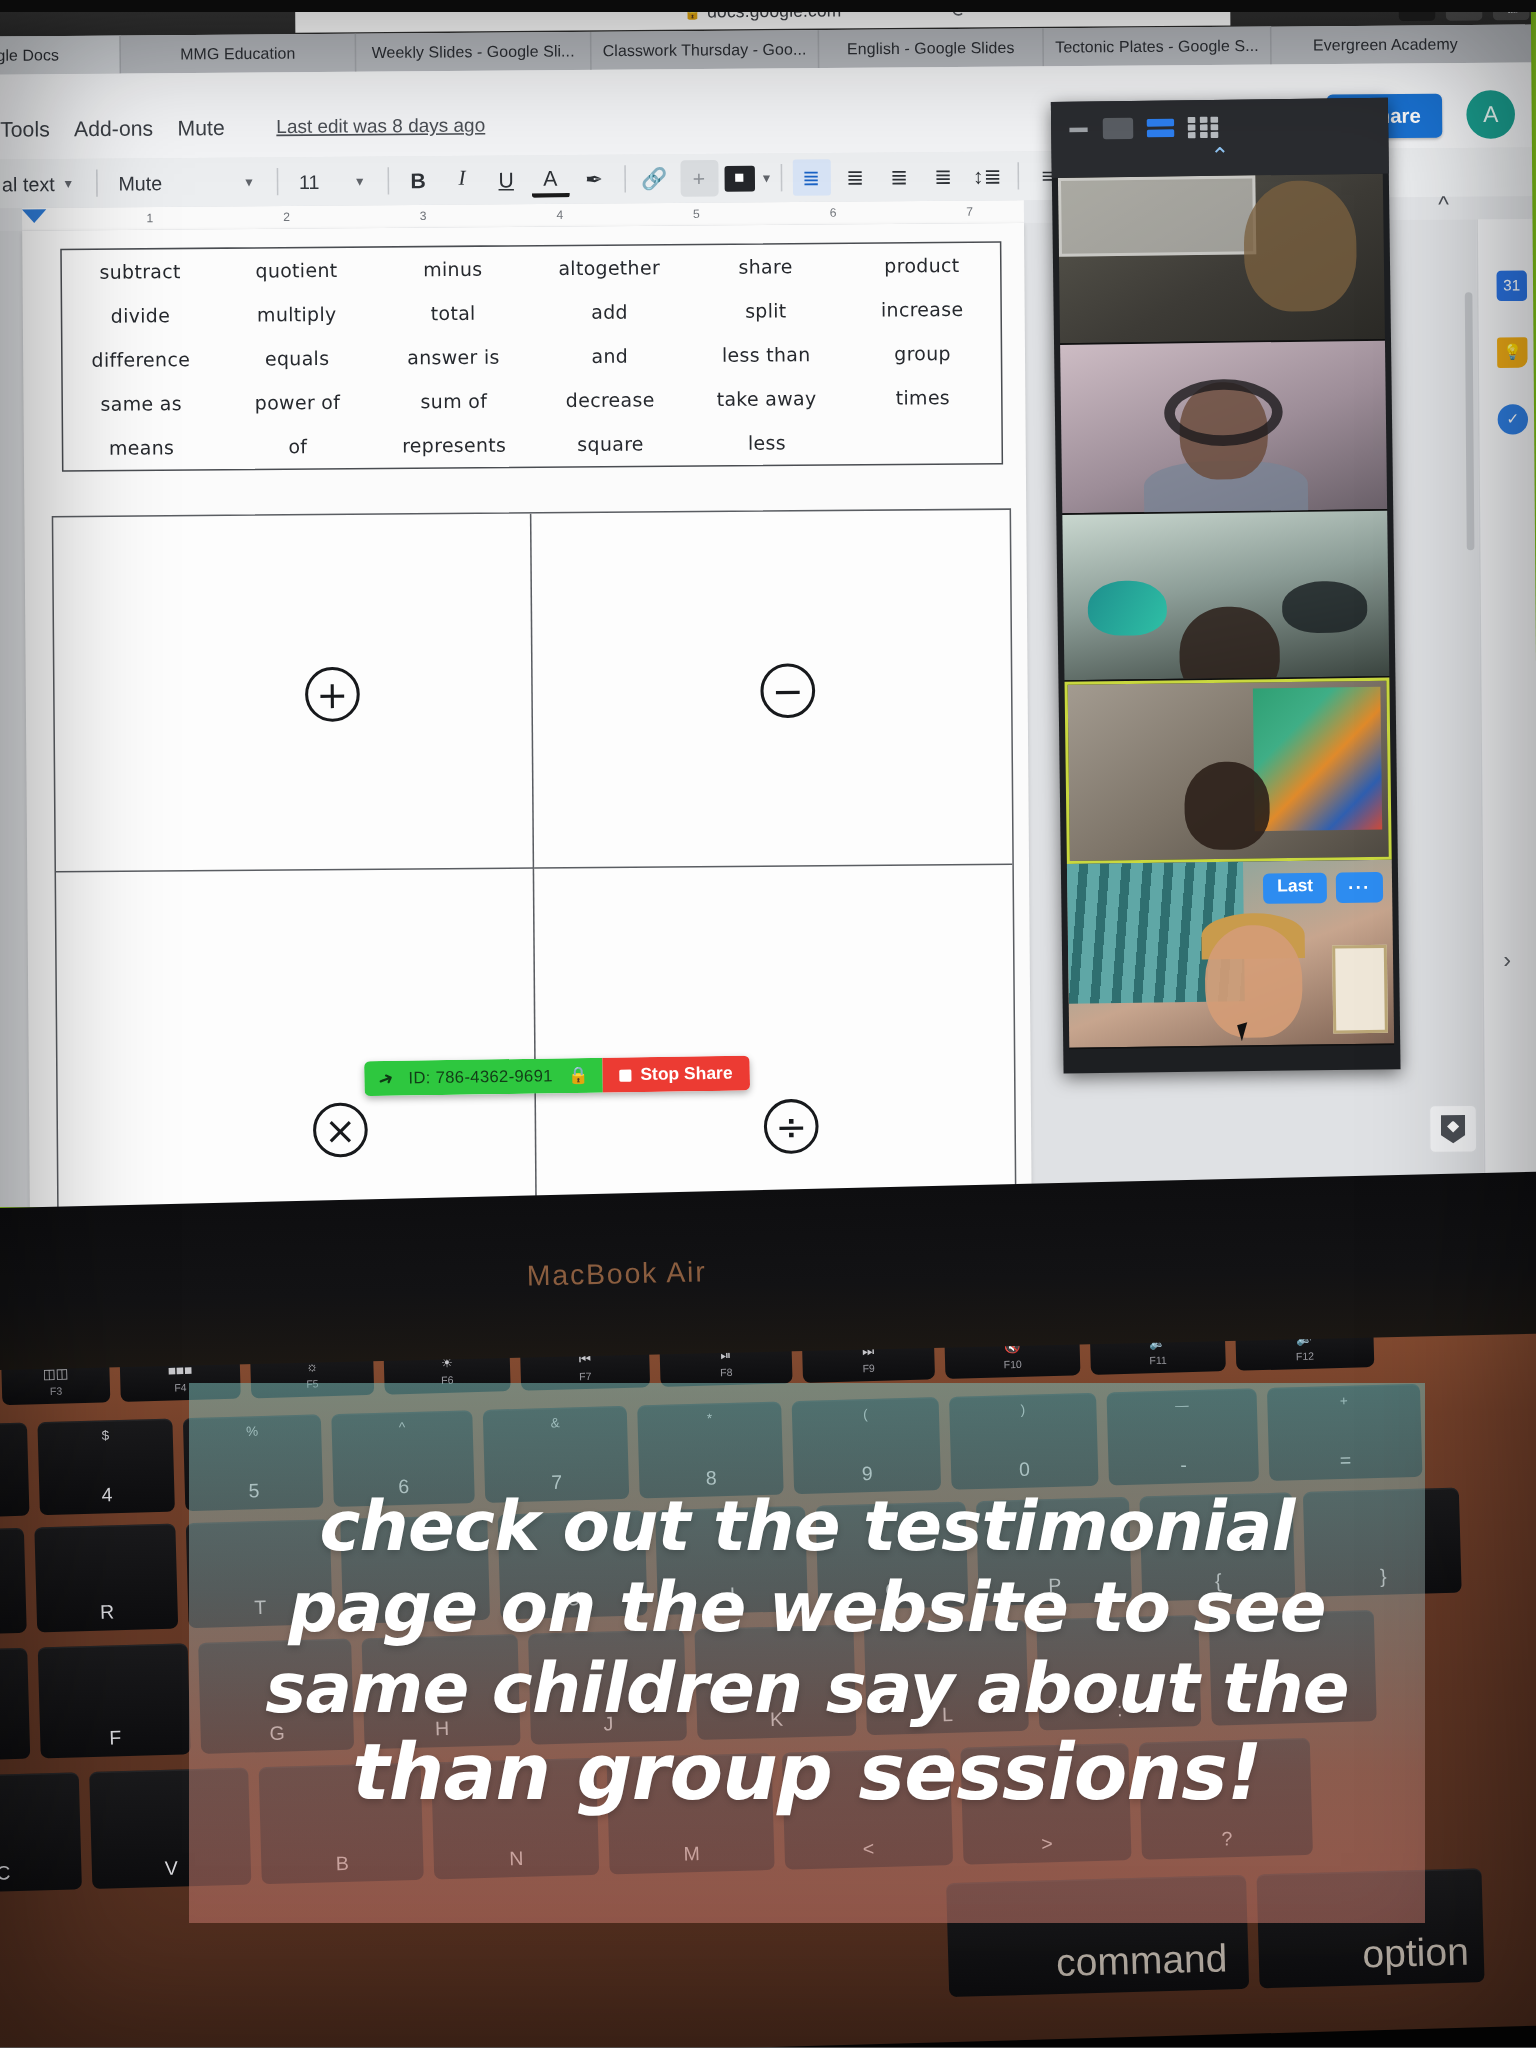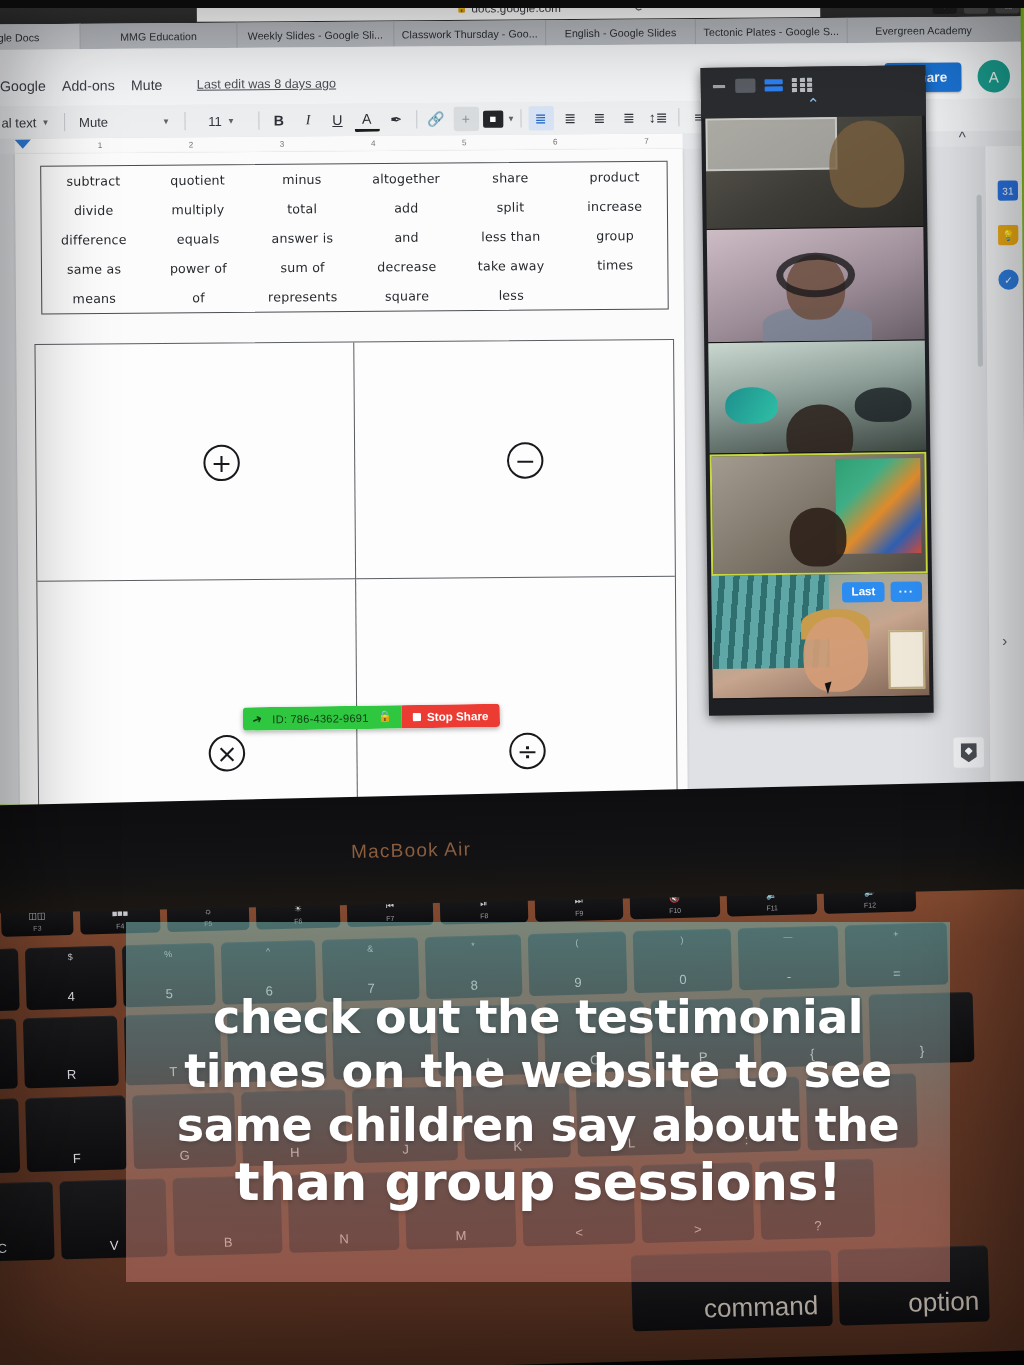--- a/index.html
+++ b/index.html
@@ -400,20 +400,21 @@
   .cap-line {
     color: #ffffff;
     font-family: "DejaVu Sans", sans-serif;
     font-weight: 700;
     font-size: 46px;
     line-height: 1.08;
     letter-spacing: -.5px;
     text-align: center;
     white-space: nowrap;
     text-shadow: 0 2px 4px rgba(0,0,0,.18);
+    font-style: italic;
   }
   .cap-line.l4 { font-size: 52px; }
 
   
   #vignette {
     position: absolute; inset: 0; z-index: 95; pointer-events: none;
     box-shadow: inset 0 0 90px 22px rgba(0,0,0,.35);
   }
   #topblack {
     position: absolute; left: 0; top: 0; width: 1024px; height: 8px;
@@ -445,21 +446,21 @@
       <div class="tab t1">MMG Education</div>
       <div class="tab t2">Weekly Slides - Google Sli...</div>
       <div class="tab t3">Classwork Thursday - Goo...</div>
       <div class="tab t4">English - Google Slides</div>
       <div class="tab t5">Tectonic Plates - Google S...</div>
       <div class="tab t6">Evergreen Academy</div>
     </div>
 
     <div class="docs-menu">
       <div class="menu-items">
-        <span>Google</span>
+        <span>Tools</span>
         <span>Add-ons</span>
         <span>Mute</span>
         <span class="last-edit">Last edit was 8 days ago</span>
       </div>
       <div class="share-btn">
         <span class="lk"></span>
         <span>Share</span>
       </div>
       <div class="avatar">
         <span>A</span>
@@ -470,21 +471,21 @@
       <div class="fmt-sel">
         <span>al text</span>
         <span class="caret">▼</span>
       </div>
       <div class="divider"></div>
       <div class="fmt-sel" style="width:108px;justify-content:space-between">
         <span>Mute</span>
         <span class="caret">▼</span>
       </div>
       <div class="divider"></div>
-      <div class="fmt-sel" style="width:62px;justify-content:center">
+      <div class="fmt-sel" style="width:62px;justify-content:space-between">
         <span>11</span>
         <span class="caret">▼</span>
       </div>
       <div class="divider"></div>
       <div class="fmt-ic" style="font-weight:700">B</div>
       <div class="fmt-ic" style="font-style:italic;font-family:'Liberation Serif',serif">I</div>
       <div class="fmt-ic" style="text-decoration:underline">U</div>
       <div class="fmt-ic" style="border-bottom:3px solid #1b1b1b">A</div>
       <div class="fmt-ic">✒</div>
       <div class="divider"></div>
@@ -848,20 +849,20 @@
         <div class="key" style="width:150px;height:76px">
           <span style="position:absolute;right:10px;bottom:8px;font-size:26px;color:#b9b0a6;transform:none;left:auto">option</span>
         </div>
       </div>
 
     </div>
   </div>
 
   <div id="caption">
     <div class="cap-line l1">check out the testimonial</div>
-    <div class="cap-line l2">times on the website to see</div>
+    <div class="cap-line l2">page on the website to see</div>
     <div class="cap-line l3">same children say about the</div>
     <div class="cap-line l4">than group sessions!</div>
   </div>
 
   <div id="topblack"></div>
   <div id="vignette"></div>
 </div>
 
 </body></html>

